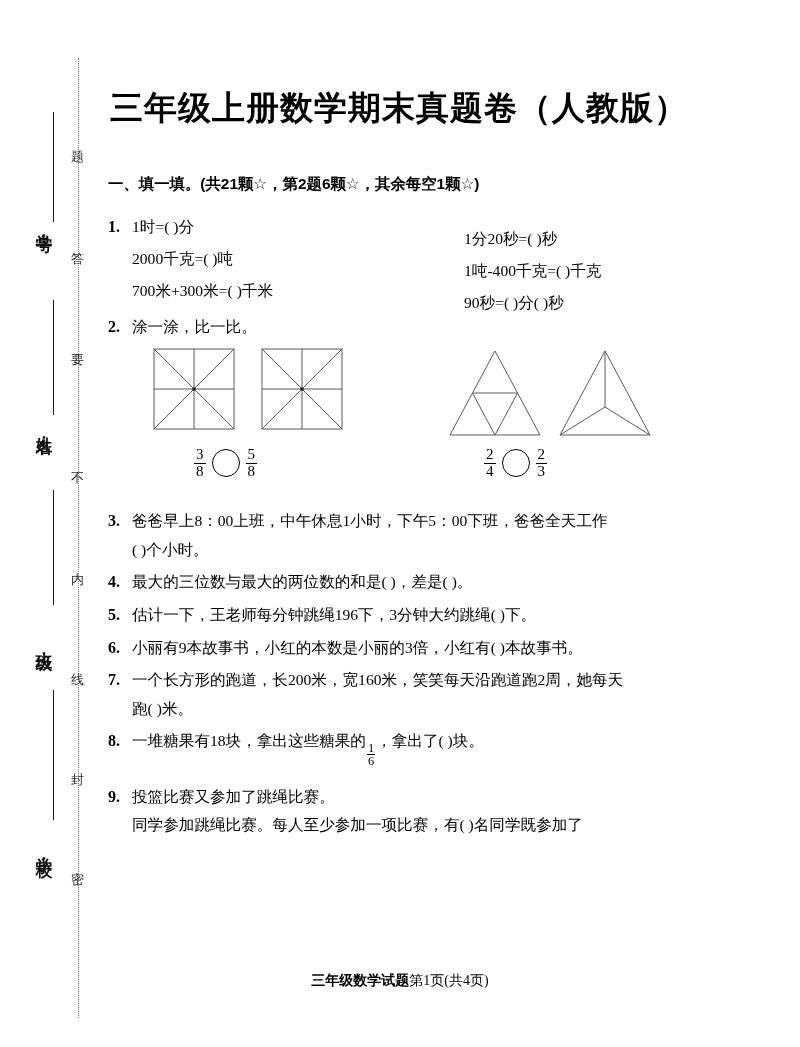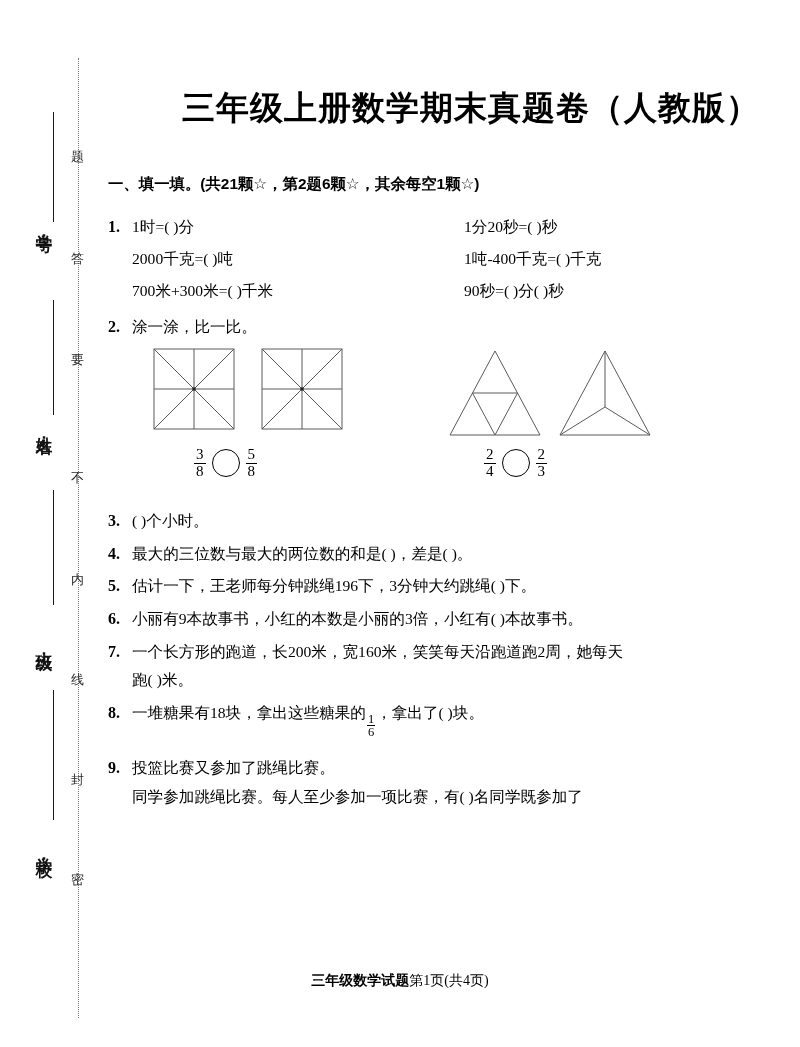--- a/index.html
+++ b/index.html
@@ -53,21 +53,21 @@
     color: #2b2b2b;
     font-family: "Liberation Sans", "DejaVu Sans", sans-serif;
   }
 
   
   .title {
     position: absolute;
     left: 110px;
     top: 86px;
     width: 650px;
-    text-align: right;
+    text-align: left;
     font-size: 33px;
     font-weight: bold;
     letter-spacing: 1px;
     font-family: "Liberation Serif", "DejaVu Serif", serif;
   }
 
   
   .body {
     position: absolute;
     left: 108px;
@@ -95,21 +95,21 @@
     font-family: "Liberation Serif", "DejaVu Serif", serif;
   }
   .qbody {
     margin-left: 24px;
   }
   .qline { margin-bottom: 13px; }
   .qline:last-child { margin-bottom: 0; }
 
   .two-col { position: relative; height: 1.2em; }
   .col-a { position: absolute; left: 0; top: 0; }
-  .col-b { position: absolute; left: 332px; top: 0; }
+  .col-b { position: absolute; left: 332px; top: 12px; }
 
   
   .figs {
     position: relative;
     height: 146px;
     margin-top: 12px;
   }
   .fig { position: absolute; }
   .frac-row {
     position: absolute;
@@ -278,20 +278,21 @@
             </span>
           </div>
 
         </div>
       </div>
     </div>
 
     <div class="q">
       <span class="qnum">3.</span>
       <div class="qbody">
+        <div class="qline">爸爸早上8：00上班，中午休息1小时，下午5：00下班，爸爸全天工作</div>
         <div class="qline">(      )个小时。</div>
       </div>
     </div>
 
     <div class="q">
       <span class="qnum">4.</span>
       <div class="qbody">
         <div class="qline">最大的三位数与最大的两位数的和是(      )，差是(      )。</div>
       </div>
     </div>

